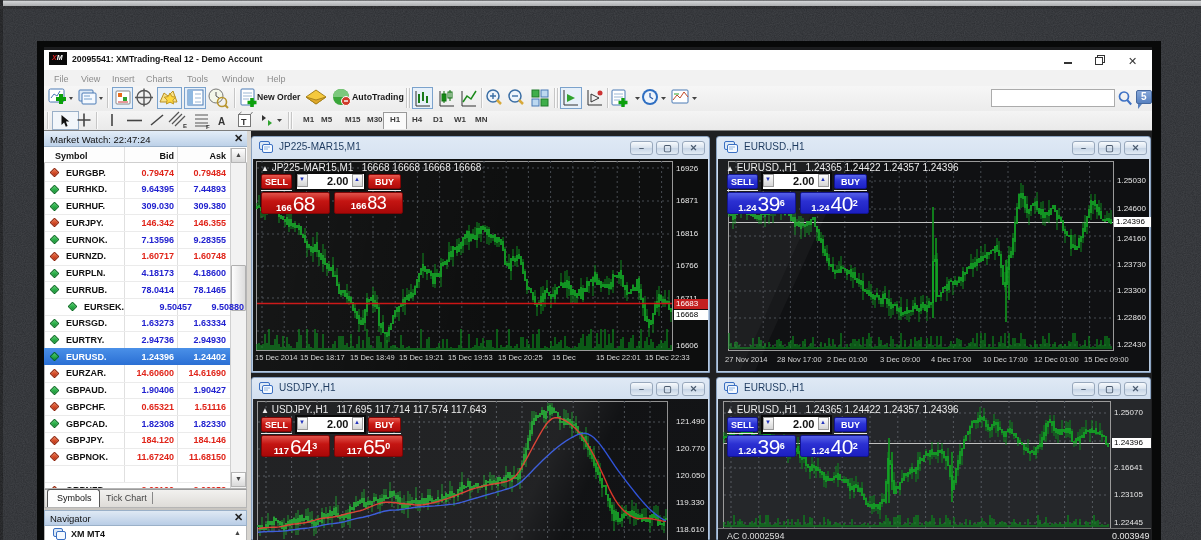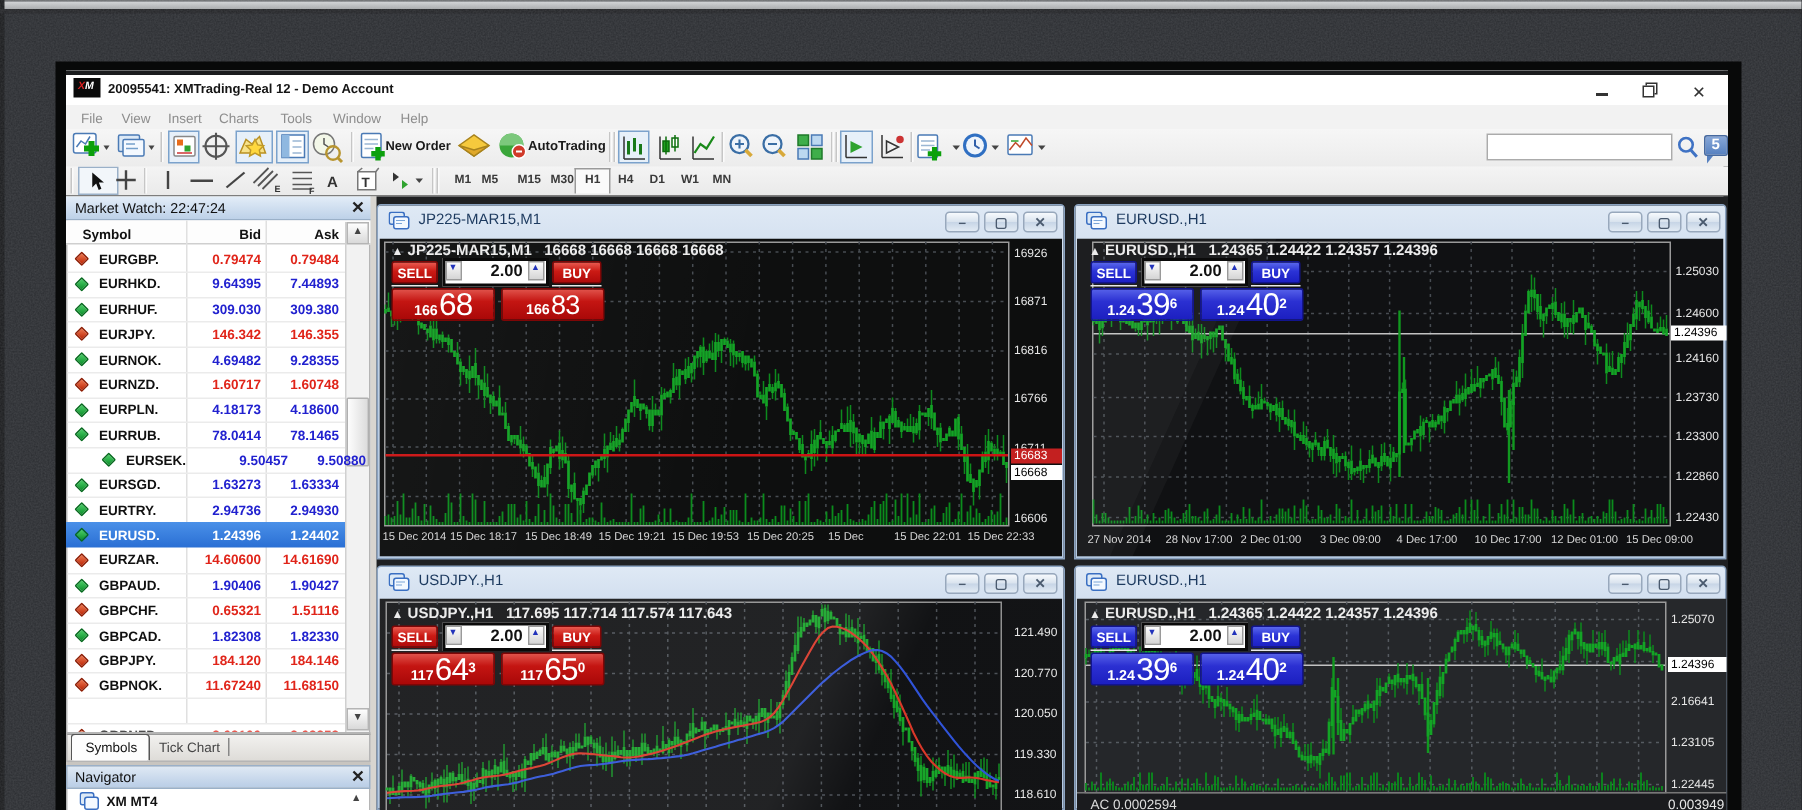--- a/index.html
+++ b/index.html
@@ -9,21 +9,21 @@
 .dmd{position:absolute;left:7px;top:5px;width:7px;height:7px;transform:rotate(45deg);border-radius:1px}
 .dg{background:linear-gradient(135deg,#4ed06a,#0b8f2a);border:1px solid #066a1e}
 .dr{background:linear-gradient(135deg,#f07a52,#bb2505);border:1px solid #8d1d04}
 .sym{position:absolute;left:22px;top:3.5px;font-size:9px;font-weight:bold;color:#101010}
 .bid{position:absolute;right:56px;top:3.5px;font-size:9px;font-weight:bold;width:70px;text-align:right}
 .ask{position:absolute;right:4px;top:3.5px;font-size:9px;font-weight:bold;width:70px;text-align:right}
 .vblue{color:#2121cf}.vred{color:#e02419}
 .tfbtn{position:absolute;top:115px;font-size:8px;font-weight:bold;color:#3a3a3a}
 .sell{position:absolute;color:#fff;font-weight:bold;font-size:9px;text-align:center}
 .bigq{position:absolute;color:#fff;text-align:center}
-.inf{position:absolute;color:#ececec;font-size:10px;font-weight:bold;white-space:nowrap}
+.inf{position:absolute;color:#ececec;font-size:10px;font-weight:normal;white-space:nowrap}
 .plabel{position:absolute;color:#e6e6e6;font-size:8px;white-space:nowrap}
 .dlabel{position:absolute;color:#d6d6d6;font-size:7.5px;white-space:nowrap}
 .pbox{position:absolute;font-size:8px;line-height:10px;padding-left:2px;white-space:nowrap}
 .ctl{position:absolute;width:23px;height:14px;border:1px solid #98a8bc;border-radius:3px;background:linear-gradient(#f7fafd,#d9e3ee 48%,#c7d5e6 52%,#e2ebf4)}
 .ctl span{position:absolute;left:0;right:0;top:0;bottom:0;text-align:center;font-size:9px;line-height:13px;color:#4a5a6e;font-weight:bold}
 .wtitle{position:absolute;font-size:10px;font-weight:normal;color:#1d3a5f}
 </style></head><body>
 
 <div class="ab" style="left:0;top:0;width:1201px;height:540px;background:#2b2d31"></div>
 <div class="ab" style="left:0;top:0;width:1201px;height:1px;background:#6f7173"></div>
@@ -265,21 +265,21 @@
 <div class="mwrow" style="top:214.4px;">
 <div class="dmd dr"></div>
 <div class="sym" style="color:#101010">EURJPY.</div>
 <div class="bid vred" style="">146.342</div>
 <div class="ask vred" style="">146.355</div>
 </div>
 <div class="ab" style="left:45px;top:231.1px;width:185px;height:1px;background:#ebebeb"></div>
 <div class="mwrow" style="top:231.1px;">
 <div class="dmd dg"></div>
 <div class="sym" style="color:#101010">EURNOK.</div>
-<div class="bid vblue" style="">4.69482</div>
+<div class="bid vblue" style="">7.13596</div>
 <div class="ask vblue" style="">9.28355</div>
 </div>
 <div class="ab" style="left:45px;top:247.8px;width:185px;height:1px;background:#ebebeb"></div>
 <div class="mwrow" style="top:247.8px;">
 <div class="dmd dr"></div>
 <div class="sym" style="color:#101010">EURNZD.</div>
 <div class="bid vred" style="">1.60717</div>
 <div class="ask vred" style="">1.60748</div>
 </div>
 <div class="ab" style="left:45px;top:264.5px;width:185px;height:1px;background:#ebebeb"></div>

